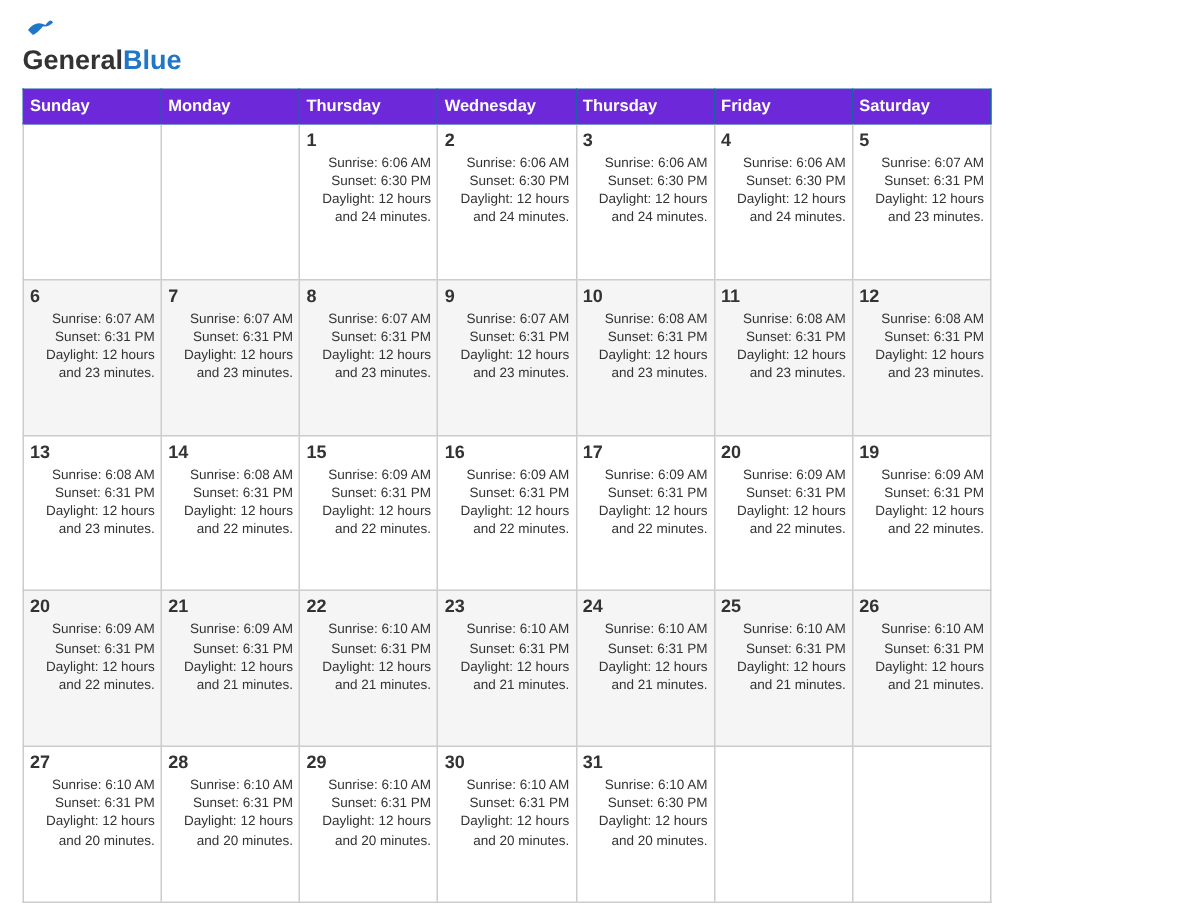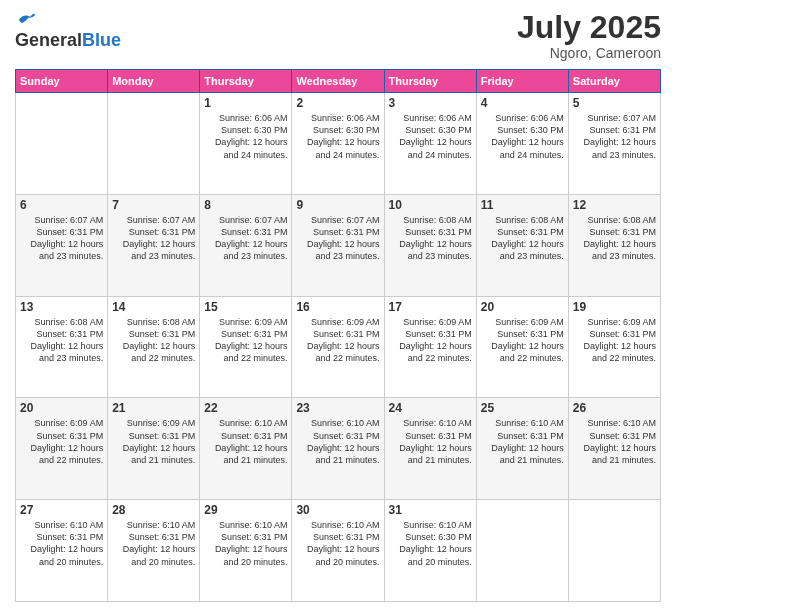--- a/index.html
+++ b/index.html
@@ -98,44 +98,40 @@
     .empty-cell {
       background: #f9f9f9;
     }
     tr:nth-child(even) td {
       background-color: #f5f5f5;
     }
     tr:nth-child(odd) td {
       background-color: #ffffff;
     }
     .calendar thead tr th {
-      background-color: #ec4899;
+      background-color: #6d28d9;
     }
   </style>
 </head>
 <body>
 
 <div class="page">
   <div class="header">
     <div class="logo">
       <div class="logo-text">
         <span class="logo-general"></span>
         <svg class="logo-bird" viewBox="0 0 24 20" xmlns="http://www.w3.org/2000/svg">
           <path d="M2 10 Q8 2 16 6 Q20 0 22 4 Q18 8 14 7 Q10 12 6 14 Z" fill="#2176c7"></path>
         </svg>
       </div>
       <div style="display:flex;">
         <span class="logo-general" style="font-size:18px;font-weight:bold;color:#333;">General</span>
         <span class="logo-blue" style="font-size:18px;font-weight:bold;color:#2176c7;">Blue</span>
       </div>
     </div>
-    <div class="title-block">
-      <div class="month-title">July 2025</div>
-      <div class="location-title">Ngoro, Cameroon</div>
-    </div>
   </div>
 
   <table class="calendar">
     <thead>
       <tr>
       <th>Sunday</th>
           <th>Monday</th>
           <th>Thursday</th>
           <th>Wednesday</th>
           <th>Thursday</th>

